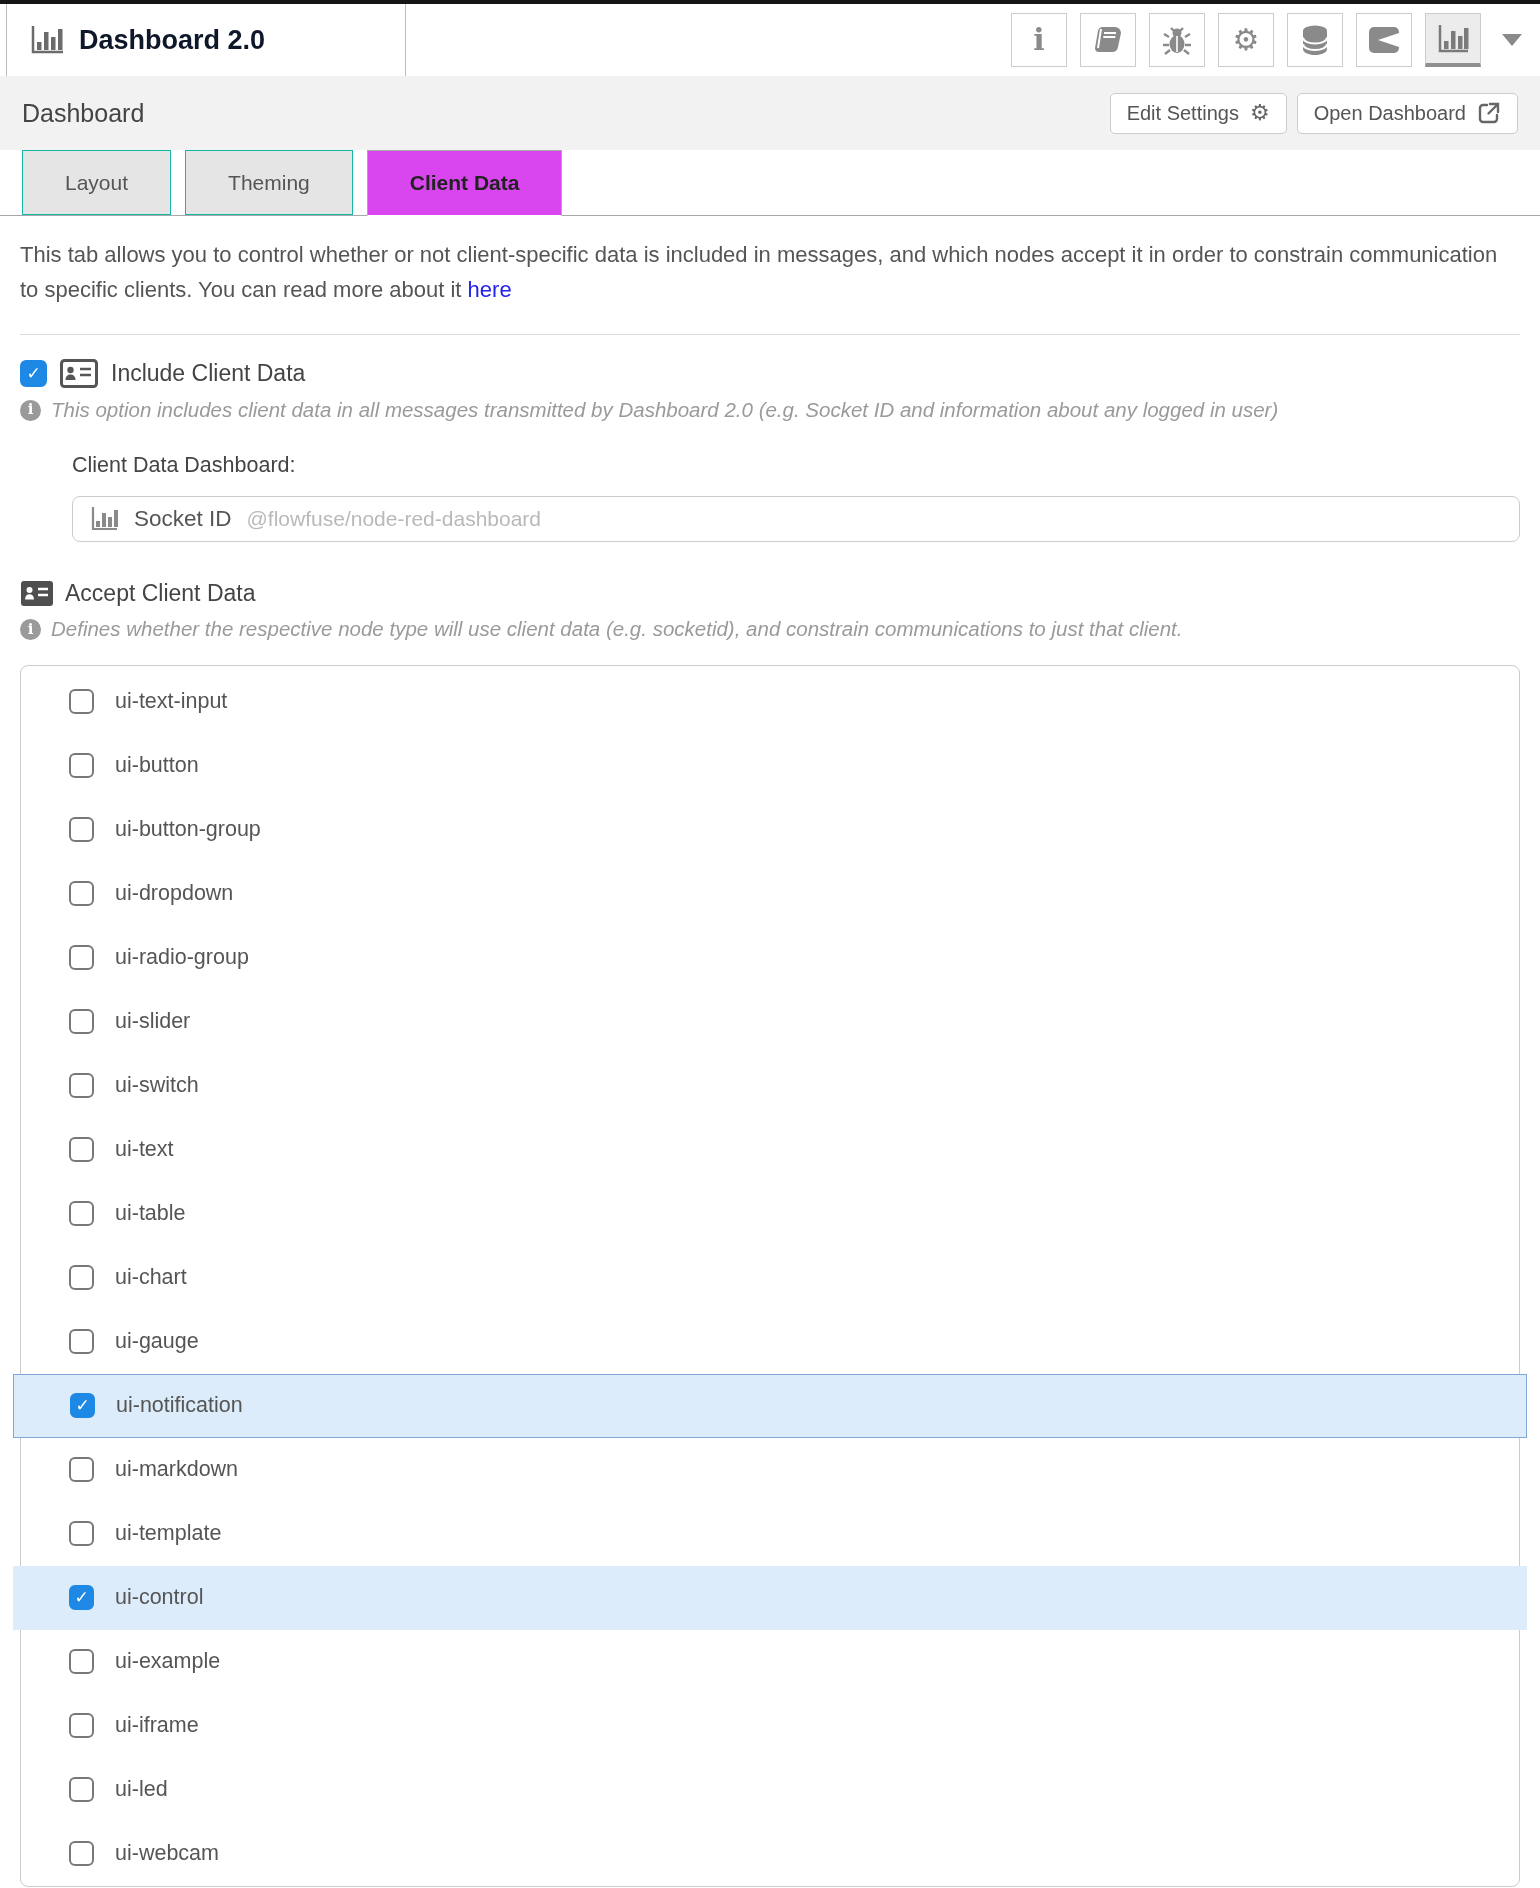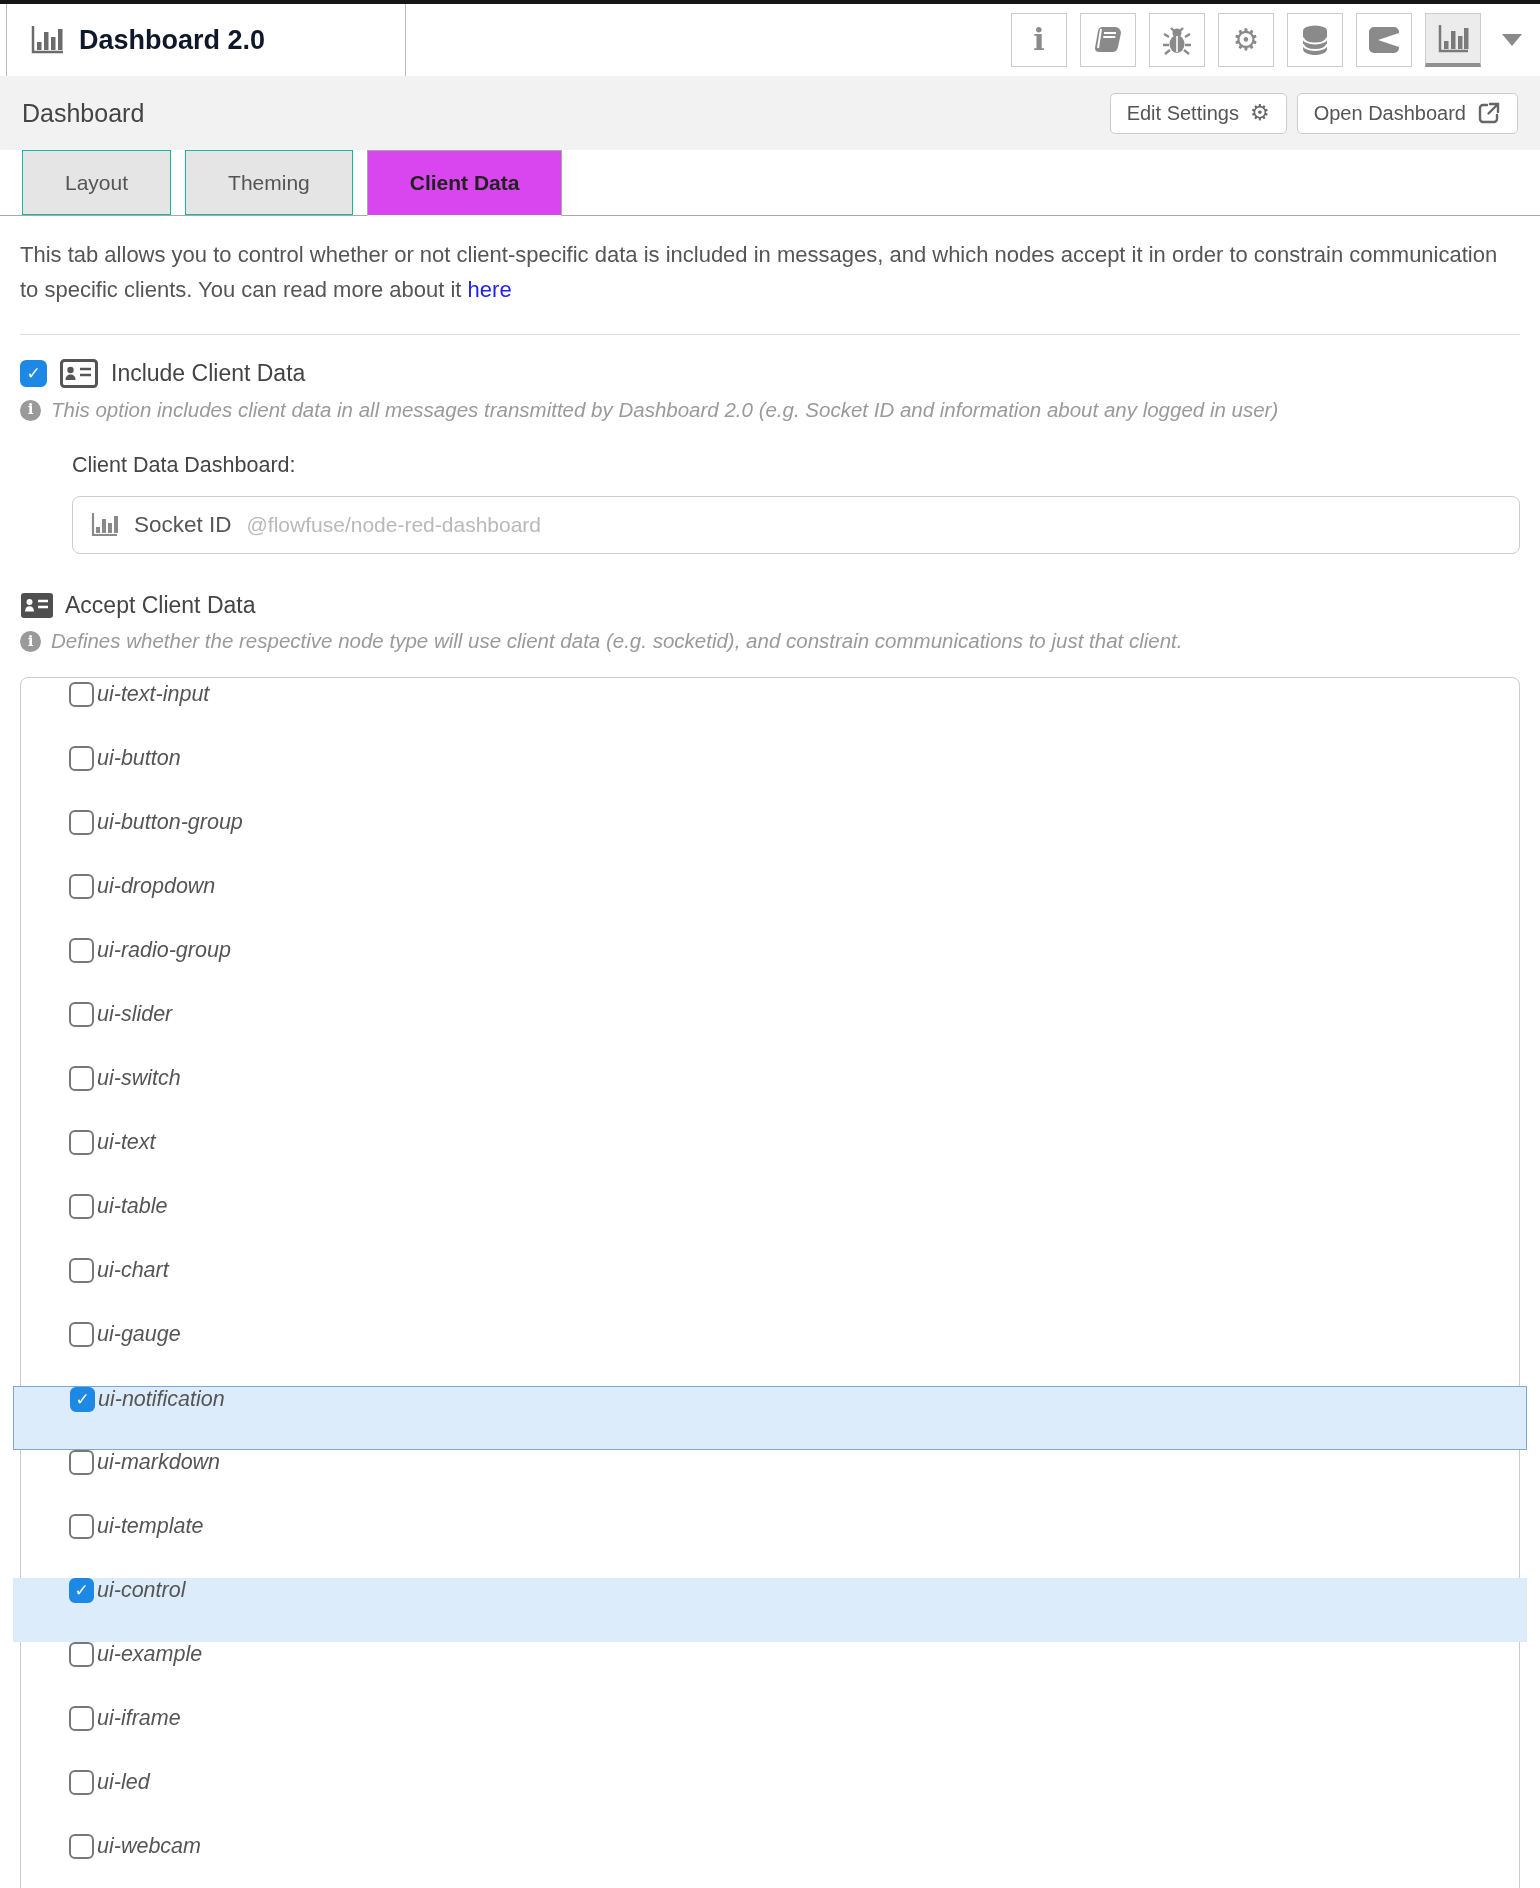--- a/index.html
+++ b/index.html
@@ -33,31 +33,31 @@
   
   .content{padding:0 20px;}
   .intro{font-size:22px;line-height:1.58;color:#555;margin:22px 0 24px;}
   .intro a{color:#2222e8;text-decoration:none;}
   .divider{border:none;border-top:1px solid #ddd;margin:26px 0 24px;}
   .opt-row{display:flex;align-items:center;gap:13px;font-size:23px;color:#444;}
   .hint{display:flex;align-items:flex-start;gap:10px;margin-top:9px;font-size:20.5px;color:#9a9a9a;font-style:italic;line-height:1.3;}
   .info-ic{flex:0 0 auto;width:21px;height:21px;border-radius:50%;background:#9a9a9a;color:#fff;font-style:normal;font-weight:bold;font-family:"DejaVu Serif","Liberation Serif",serif;font-size:15px;display:flex;align-items:center;justify-content:center;margin-top:3px;}
   .providers{margin:30px 0 0 52px;}
   .prov-label{font-size:21.5px;color:#444;margin-bottom:18px;}
-  .prov-box{height:58px;border:1px solid #ccc;border-radius:8px;display:flex;align-items:center;gap:15px;padding:0 16px;background:#fff;}
+  .prov-box{height:46px;border:1px solid #ccc;border-radius:8px;display:flex;align-items:center;gap:15px;padding:0 16px;background:#fff;}
   .prov-name{font-size:22.5px;color:#555;}
   .prov-pkg{font-size:21px;color:#b9b9b9;}
   .accept-row{margin-top:38px;display:flex;align-items:center;gap:11px;font-size:23px;color:#444;}
   
   .cb{width:25px;height:25px;border:2px solid #787878;border-radius:6px;background:#fff;display:flex;align-items:center;justify-content:center;color:transparent;font-size:17px;flex:0 0 auto;cursor:pointer;}
   .cb.big{width:27px;height:27px;}
   .cb.checked{background:#1e88e5;border-color:#1e88e5;color:#fff;font-weight:bold;}
   
   .node-list{margin-top:22px;border:1px solid #ccc;border-radius:8px;padding-top:4px;background:#fff;}
-  .node-row{height:64px;display:flex;align-items:flex-start;gap:3px;padding-left:48px;font-size:21.5px;color:#555;font-style:italic;}
+  .node-row{height:64px;display:flex;align-items:center;gap:21px;padding-left:48px;font-size:21.5px;color:#555;}
   .node-row.hl{background:#ddecfa;margin:0 -8px;padding-left:56px;}
   .node-row.hl-border{border:1px solid #7fa7d4;}
   svg{display:block;}
 </style>
 </head>
 <body>
 
 <div class="topbar"></div>
 
 <div class="titlebar">

